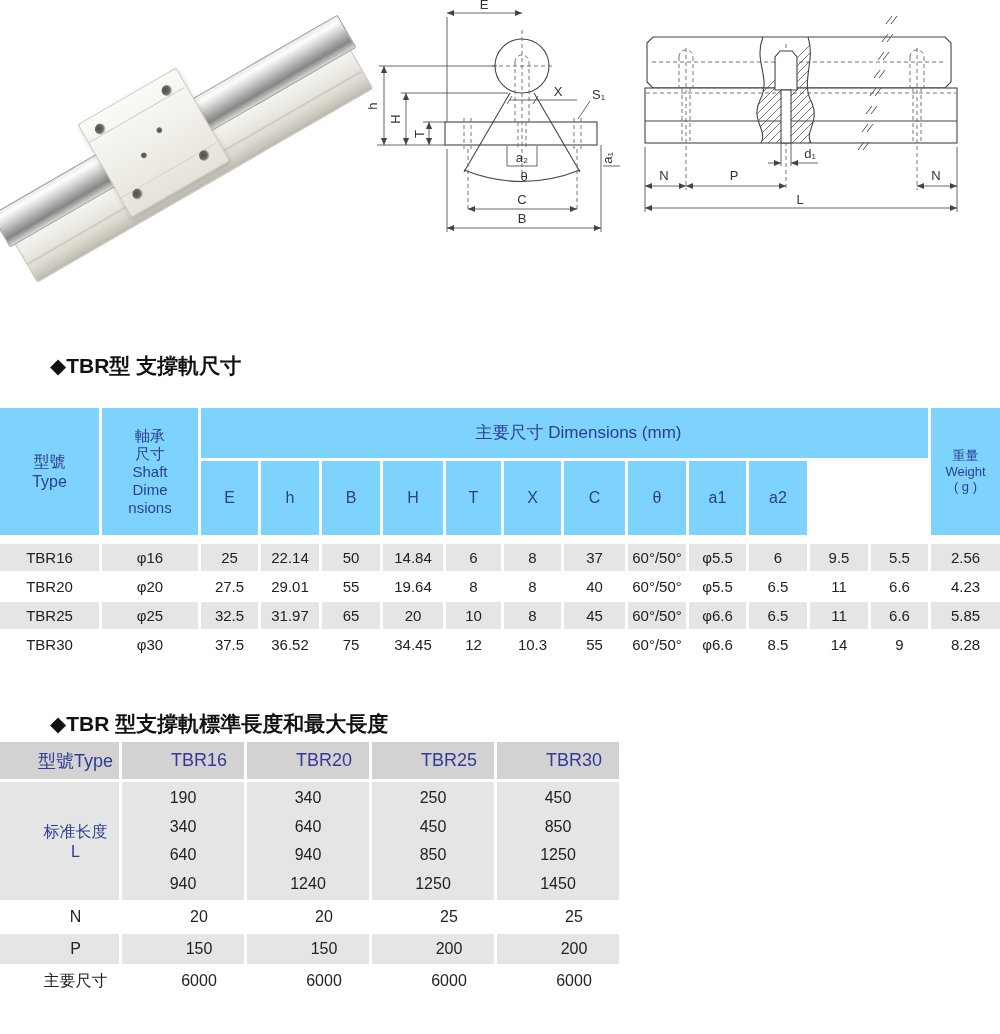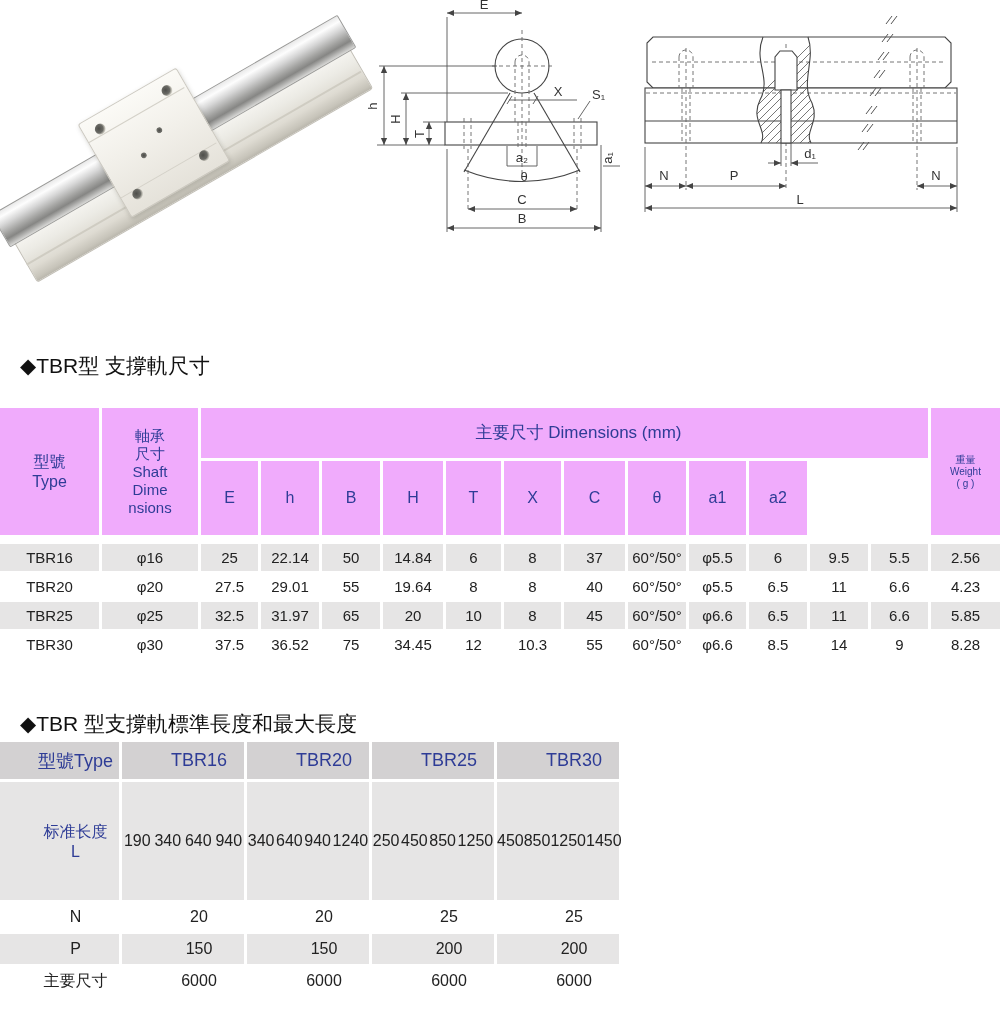--- a/index.html
+++ b/index.html
@@ -23,50 +23,50 @@
   .groove{position:absolute;left:0;width:110px;height:1px;background:#d4d1c8;}
   .hole{position:absolute;width:11px;height:11px;border-radius:50%;
     background:radial-gradient(circle at 40% 40%,#4e4e4a 0%,#6b6b66 45%,#b9b7ae 62%,#eceae3 75%);}
   .hole.sm{width:6px;height:6px;background:radial-gradient(circle,#4a4a46 0%,#72726d 60%,#d9d7cf 80%);}
 
   
   .dg{position:absolute;top:0;}
   svg text{font-family:"Liberation Sans","DejaVu Sans",sans-serif;font-size:13px;fill:#333;}
 
   
-  .sec-title{position:absolute;left:20px;font-size:21px;font-weight:normal;color:#111;}
+  .sec-title{position:absolute;left:50px;font-size:21px;font-weight:bold;color:#111;}
   .footer-note{position:absolute;left:36px;top:1002px;font-size:21px;color:#222;}
 
   
   .t1h{position:absolute;left:0;top:408px;width:1000px;display:grid;
     grid-template-columns:99px 96px 57px 58px 58px 60px 55px 57px 61px 58px 57px 58px 58px 57px 69px;
     grid-template-rows:50px 74px;column-gap:3px;row-gap:3px;}
-  .hc{background:#f0abfc;color:#2e3c96;display:flex;align-items:center;justify-content:center;
+  .hc{background:#7dd3fc;color:#2e3c96;display:flex;align-items:center;justify-content:center;
       text-align:center;font-size:16px;line-height:1.2;}
   .hc.sp{grid-row:1;grid-column:3/15;font-size:17px;padding-left:28px;}
   .hc.c1{grid-row:1/3;grid-column:1;}
   .hc.c2{grid-row:1/3;grid-column:2;font-size:15px;}
-  .hc.cw{grid-row:1/3;grid-column:15;font-size:10px;}
+  .hc.cw{grid-row:1/3;grid-column:15;font-size:13px;}
   .sub{grid-row:2;}
   .t1b{position:absolute;left:0;top:544px;width:1000px;display:grid;
     grid-template-columns:99px 96px 57px 58px 58px 60px 55px 57px 61px 58px 57px 58px 58px 57px 69px;
     grid-auto-rows:27px;column-gap:3px;row-gap:2px;}
   .r{display:contents;}
   .r > div{display:flex;align-items:center;justify-content:center;font-size:15px;color:#222;}
   .r.g > div{background:#e6e5e5;}
 
   
   .t2{position:absolute;left:0;top:742px;display:grid;
     grid-template-columns:119px 122px 122px 122px 122px;
     grid-template-rows:37px 118px 28px 30px 28px;column-gap:3px;row-gap:3px;}
   .t2 > div{display:flex;align-items:center;justify-content:center;font-size:16px;color:#222;padding-left:32px;}
   .t2 .h{background:#d3d1d2;color:#2e3c96;font-size:18px;}
   .t2 .g{background:#e6e5e5;}
   .t2 .lbl{color:#2e3c96;font-size:16px;text-align:center;}
-  .t2 .stack{justify-content:space-around;padding:2px 0;}
+  .t2 .stack{flex-direction:column;justify-content:space-around;padding:2px 0;}
 </style>
 </head>
 <body>
 
 <div class="page">
 
   <div class="photo">
     <div class="rot">
       <div class="rail-base"></div>
       <div class="rail-lip"></div>

